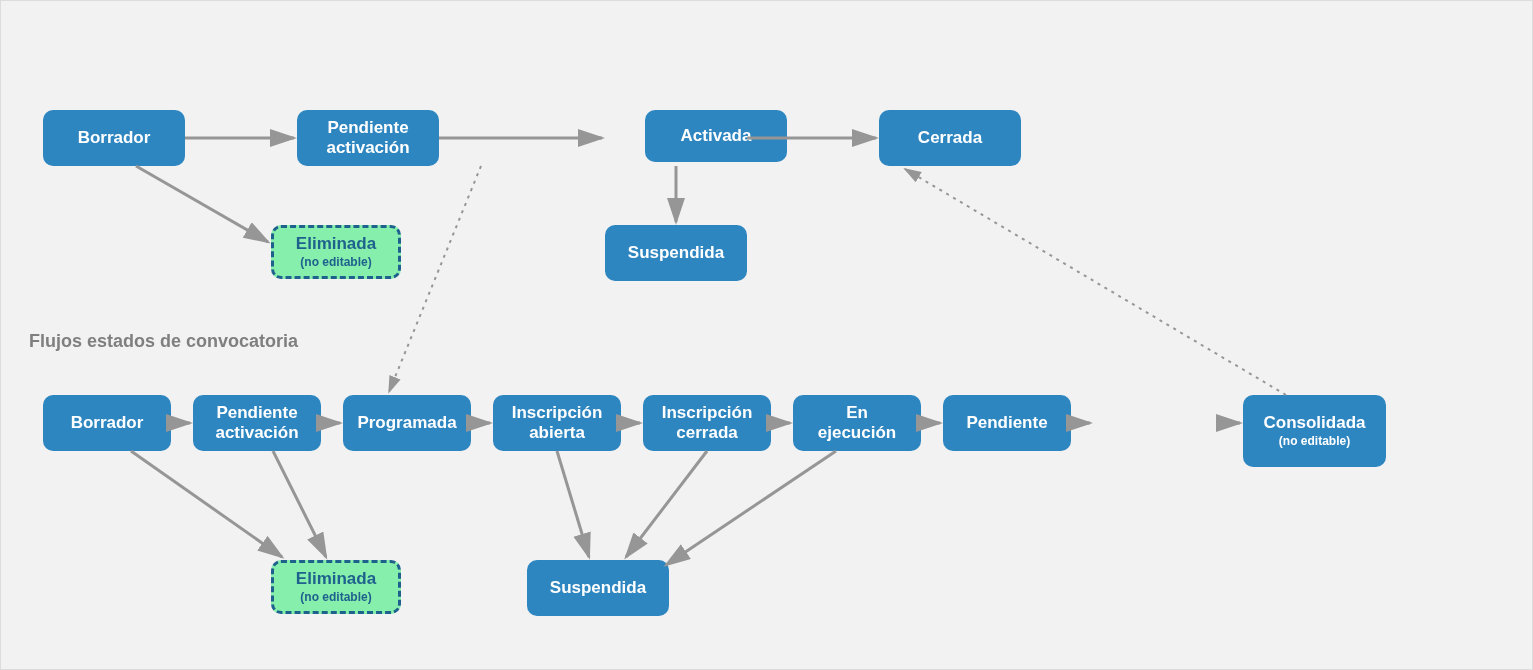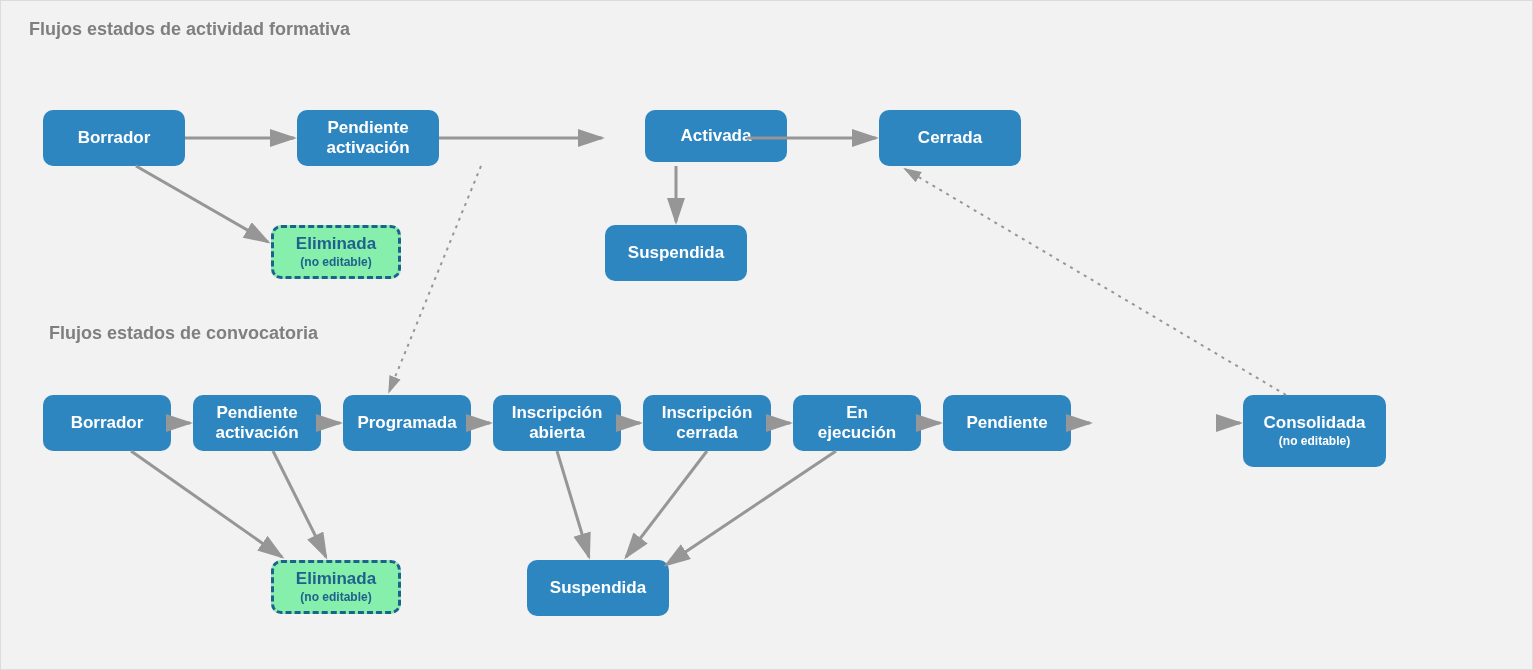--- a/index.html
+++ b/index.html
@@ -55,23 +55,22 @@
     width:1533px;
     height:670px;
     pointer-events:none;
   }
 </style>
 </head>
 <body>
 
 <div class="canvas">
 
-  <div class="heading" style="left:28px;top:18px;">Flujos estados de actividad formativa</div>
 
-  <div class="heading" style="left:28px;top:322px;margin-left:20px;">Flujos estados de convocatoria</div>
+  <div class="heading" style="left:28px;top:330px;">Flujos estados de convocatoria</div>
 
   <div class="node" style="left:42px;top:109px;width:142px;height:56px;">
     <span>Borrador</span>
   </div>
 
   <div class="node" style="left:296px;top:109px;width:142px;height:56px;">
     <span>Pendiente</span>
     <span>activación</span>
   </div>
 

